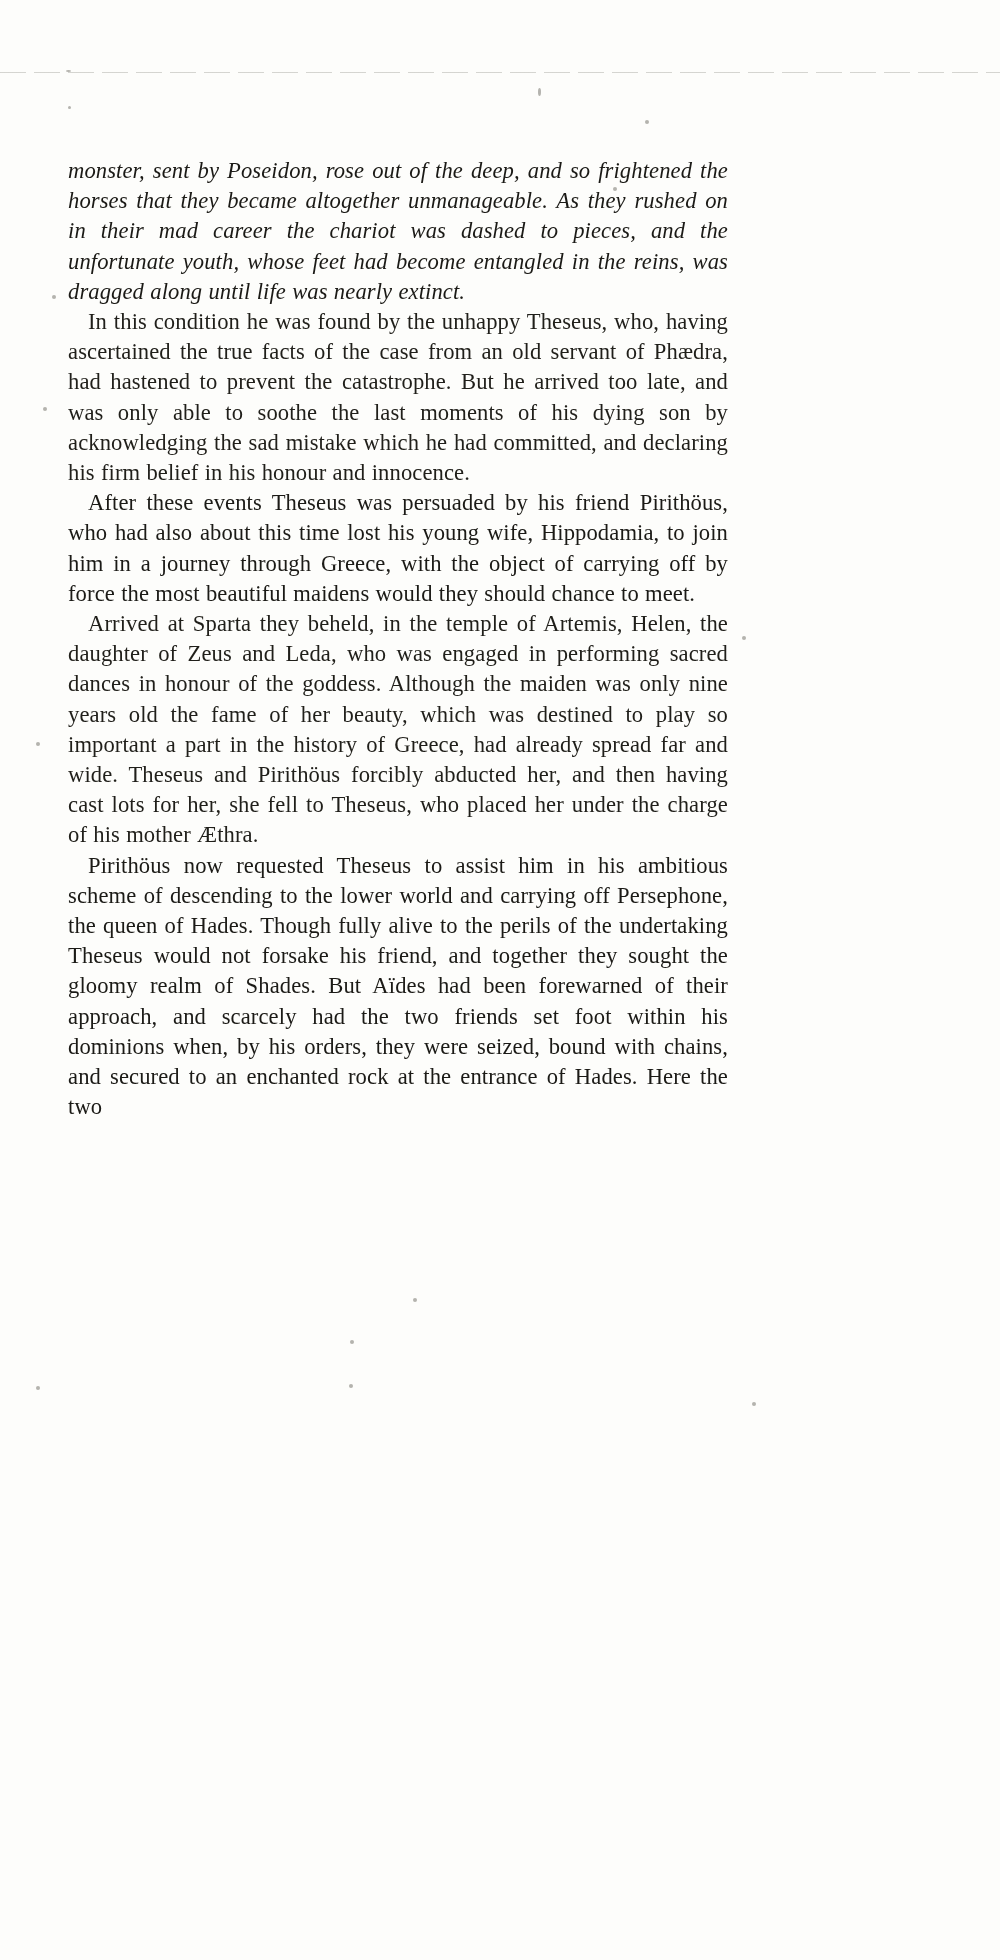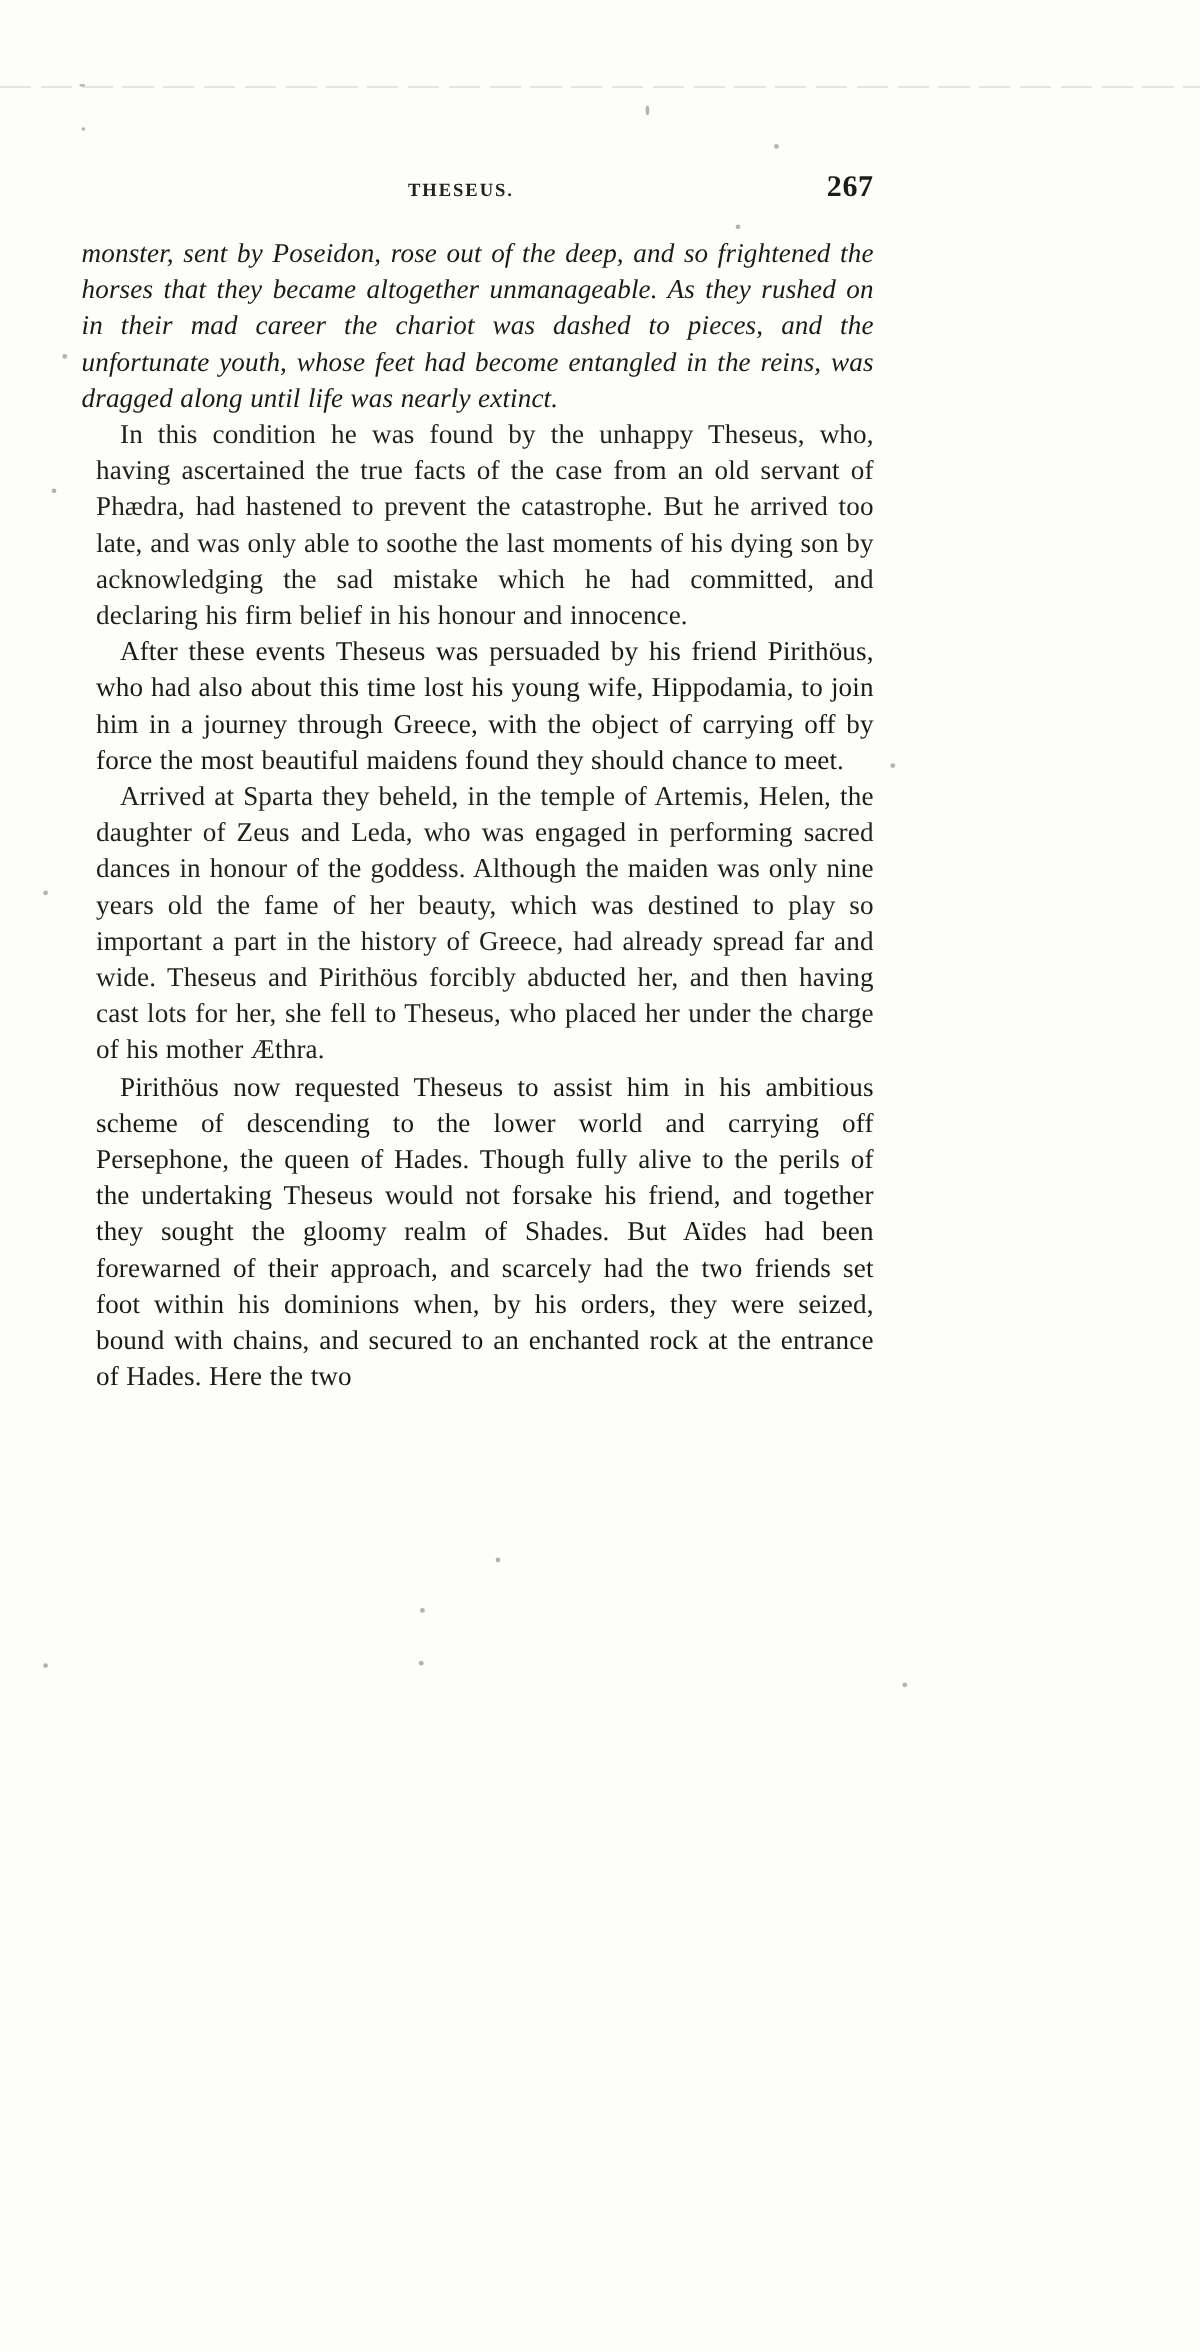--- a/index.html
+++ b/index.html
@@ -84,21 +84,20 @@
     font-size: 22.6px;
     line-height: 30.2px;
     text-align: justify;
     text-justify: inter-word;
     letter-spacing: 0.1px;
     word-spacing: 0.5px;
     color: #1d1c18;
   }
   p.para + p.para {
     text-indent: 20px;
-    margin-left: 12px;
   }
   p.para.first {
     text-indent: 0;
     font-style: italic;
   }
 
   
   .body-text p:nth-child(odd) { color: #1b1a16; }
   .body-text p:nth-child(even) { color: #201f1a; }
 </style>
@@ -119,27 +118,23 @@
   <div class="speck" style="left:742px; top:636px; width:4px; height:4px;"></div>
   <div class="speck" style="left:413px; top:1298px; width:4px; height:4px;"></div>
   <div class="speck" style="left:350px; top:1340px; width:4px; height:4px;"></div>
   <div class="speck" style="left:349px; top:1384px; width:4px; height:4px;"></div>
   <div class="speck" style="left:36px; top:1386px; width:4px; height:4px;"></div>
   <div class="speck" style="left:752px; top:1402px; width:4px; height:4px;"></div>
   <div class="speck" style="left:66px; top:70px; width:5px; height:2px;"></div>
 
   <div class="content">
 
-    <div class="running-head">
-      <div class="chapter-title">THESEUS.</div>
-      <div class="folio">267</div>
-    </div>
 
     <div class="body-text">
       <p class="para first">monster, sent by Poseidon, rose out of the deep, and so frightened the horses that they became altogether unmanageable. As they rushed on in their mad career the chariot was dashed to pieces, and the unfortunate youth, whose feet had become entangled in the reins, was dragged along until life was nearly extinct.</p>
       <p class="para">In this condition he was found by the unhappy Theseus, who, having ascertained the true facts of the case from an old servant of Phædra, had hastened to prevent the catastrophe. But he arrived too late, and was only able to soothe the last moments of his dying son by acknowledging the sad mistake which he had committed, and declaring his firm belief in his honour and innocence.</p>
-      <p class="para">After these events Theseus was persuaded by his friend Pirithöus, who had also about this time lost his young wife, Hippodamia, to join him in a journey through Greece, with the object of carrying off by force the most beautiful maidens found they should chance to meet.</p>
+      <p class="para">After these events Theseus was persuaded by his friend Pirithöus, who had also about this time lost his young wife, Hippodamia, to join him in a journey through Greece, with the object of carrying off by force the most beautiful maidens would they should chance to meet.</p>
       <p class="para">Arrived at Sparta they beheld, in the temple of Artemis, Helen, the daughter of Zeus and Leda, who was engaged in performing sacred dances in honour of the goddess. Although the maiden was only nine years old the fame of her beauty, which was destined to play so important a part in the history of Greece, had already spread far and wide. Theseus and Pirithöus forcibly abducted her, and then having cast lots for her, she fell to Theseus, who placed her under the charge of his mother Æthra.</p>
       <p class="para">Pirithöus now requested Theseus to assist him in his ambitious scheme of descending to the lower world and carrying off Persephone, the queen of Hades. Though fully alive to the perils of the undertaking Theseus would not forsake his friend, and together they sought the gloomy realm of Shades. But Aïdes had been forewarned of their approach, and scarcely had the two friends set foot within his dominions when, by his orders, they were seized, bound with chains, and secured to an enchanted rock at the entrance of Hades. Here the two</p>
     </div>
 
   </div>
 </div>
 
 </body></html>

